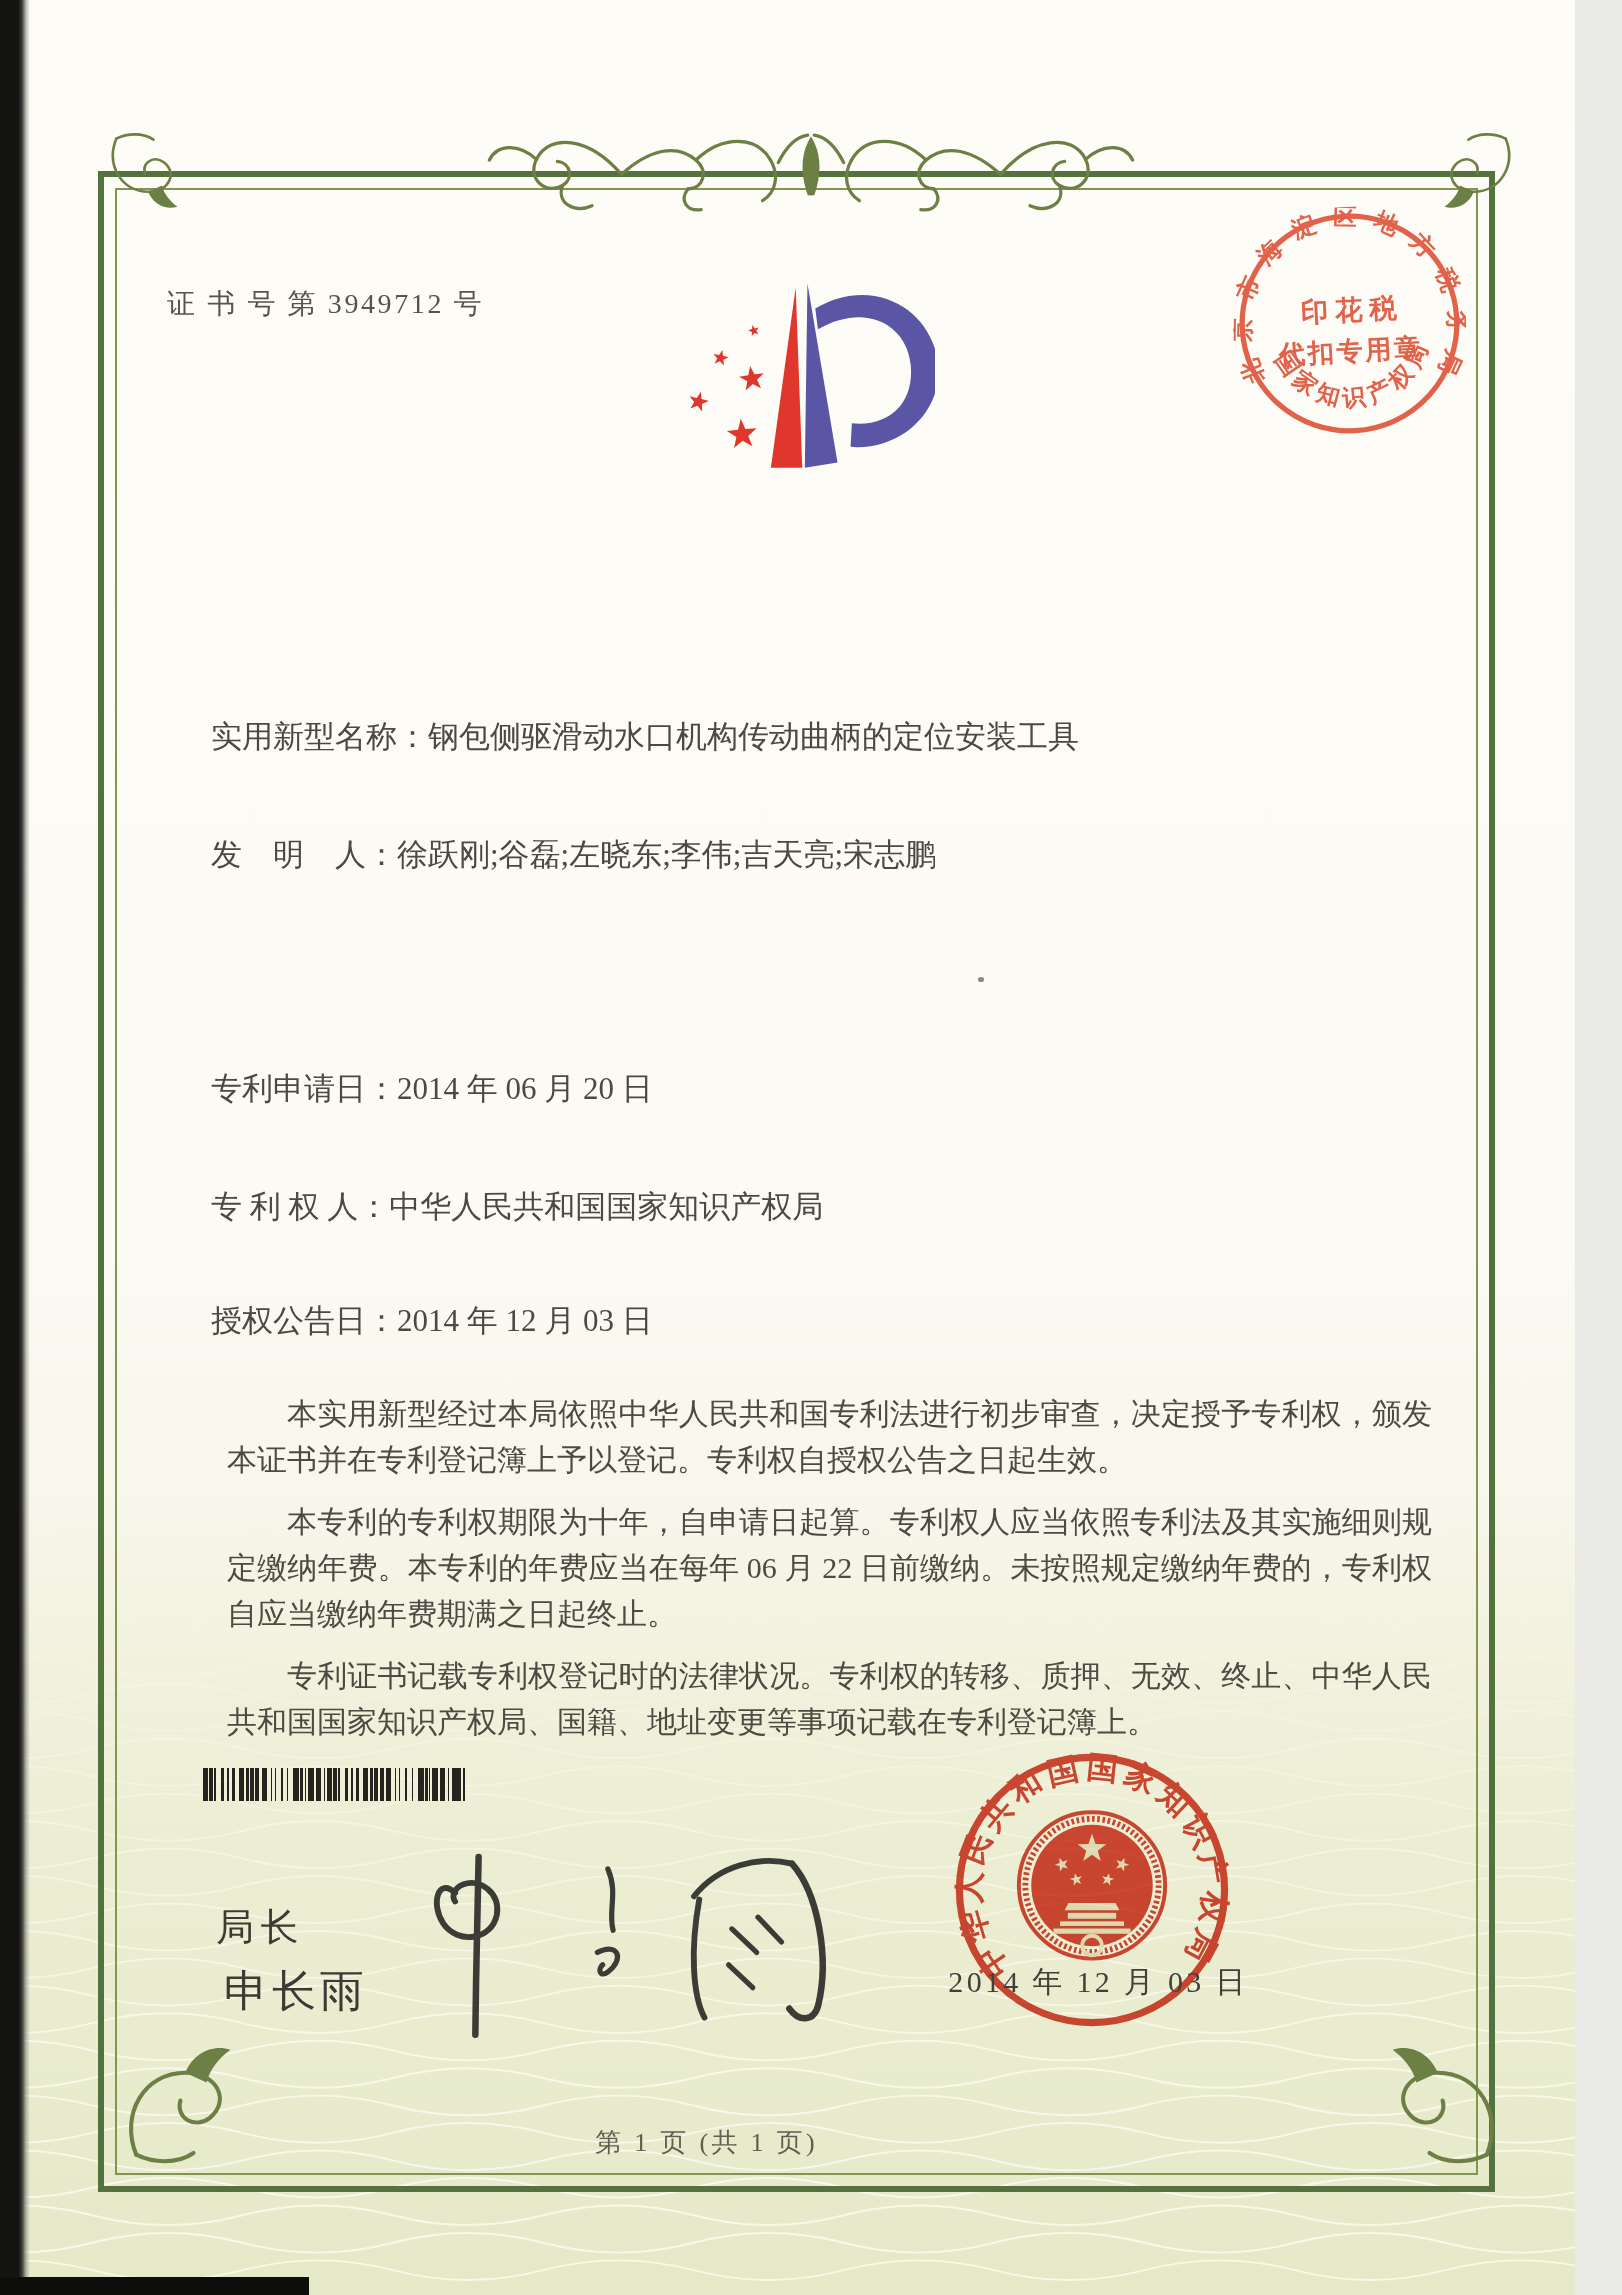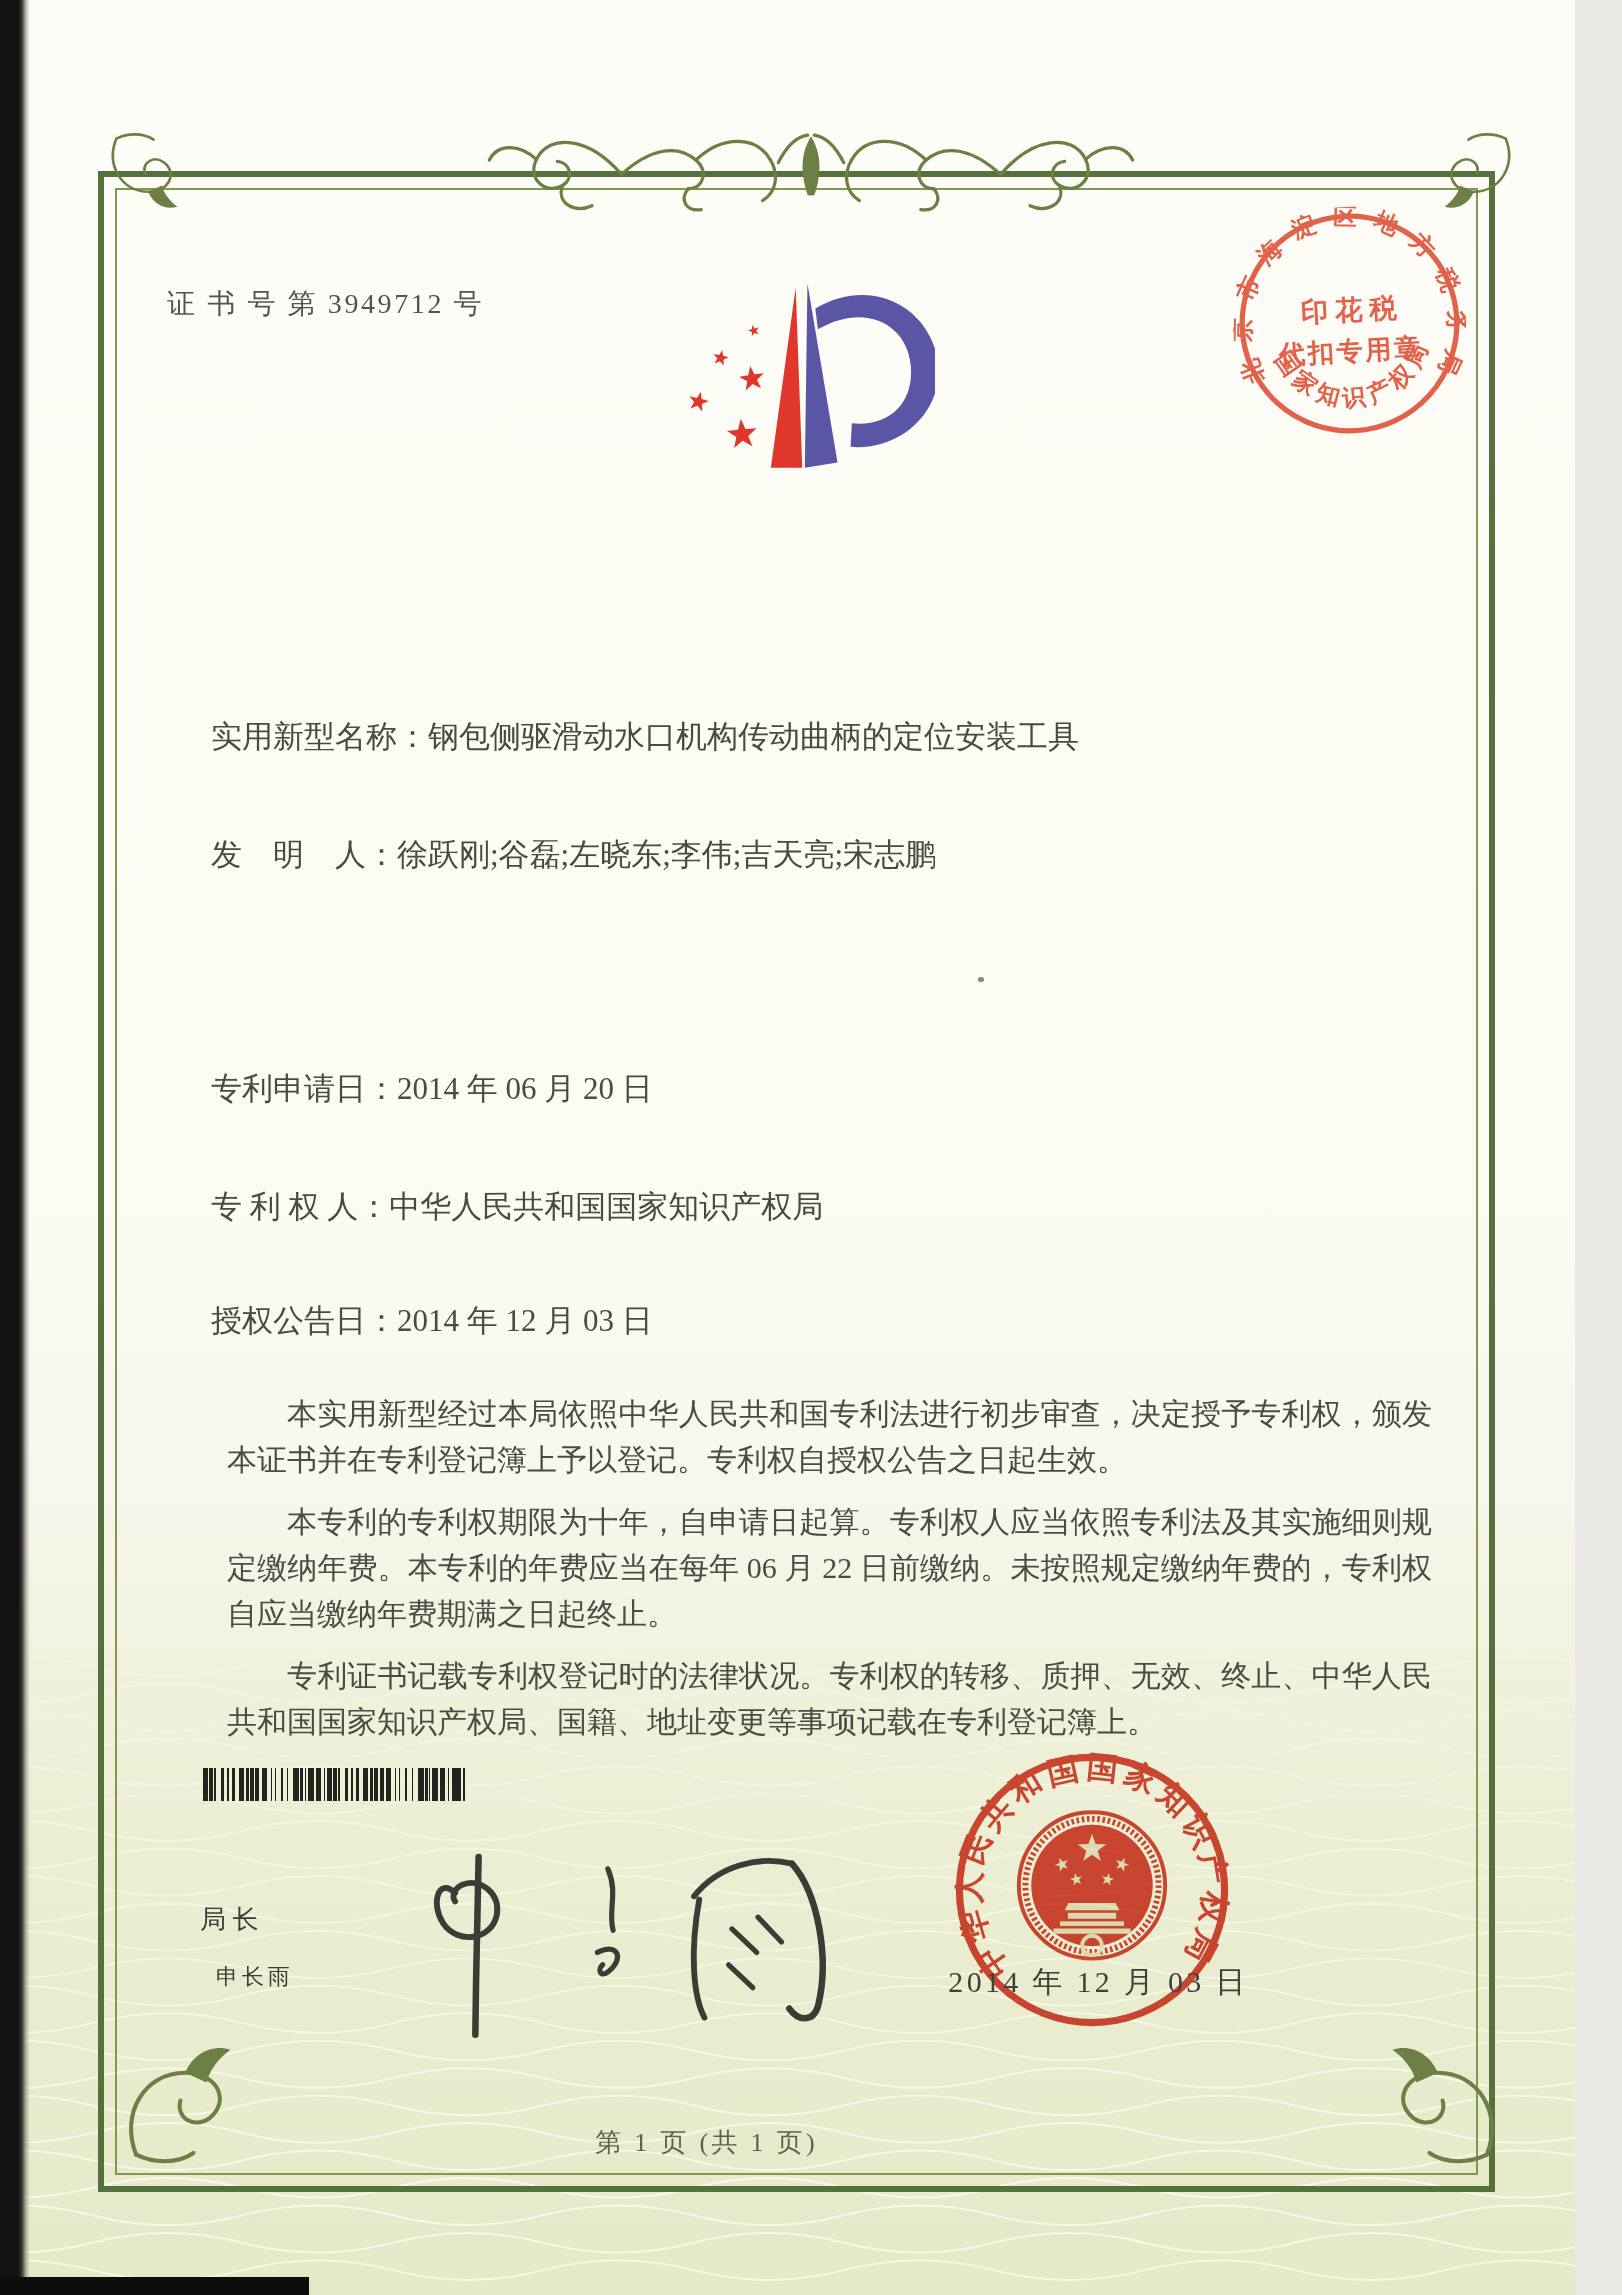--- a/index.html
+++ b/index.html
@@ -26,22 +26,22 @@
   .logo{position:absolute;left:644px;top:247px;z-index:3;}
   .stamp{position:absolute;left:1233px;top:207px;z-index:4;opacity:.93;transform:rotate(-3deg);mix-blend-mode:multiply;}
   .title{position:absolute;left:0;width:1623px;top:517px;text-align:center;font-size:72px;font-weight:700;
         letter-spacing:17px;padding-left:17px;box-sizing:border-box;color:#38362f;z-index:3;}
   .field{position:absolute;left:211px;width:1243px;font-size:31px;color:#4b4941;z-index:3;white-space:nowrap;}
   .paras{position:absolute;left:211px;top:1375px;width:1237px;font-size:30px;line-height:46px;
         color:#4c4a42;text-align:justify;z-index:3;}
   .paras p{margin:16px;text-indent:2em;}
   .barcode{position:absolute;left:203px;top:1768px;width:268px;height:33px;z-index:3;}
   .barcode b{position:absolute;top:0;bottom:0;background:#24231e;}
-  .signer-title{position:absolute;left:200px;top:1902px;font-size:26px;letter-spacing:6.5px;color:#3c3a35;z-index:3;}
-  .signer-name{position:absolute;left:216px;top:1962px;font-size:22px;letter-spacing:3.9px;color:#3c3a35;z-index:3;}
+  .signer-title{position:absolute;left:216px;top:1902px;font-size:38px;letter-spacing:6.5px;color:#3c3a35;z-index:3;}
+  .signer-name{position:absolute;left:224px;top:1962px;font-size:44px;letter-spacing:3.9px;color:#3c3a35;z-index:3;}
   .signature{position:absolute;left:392px;top:1831px;z-index:4;}
   .seal{position:absolute;left:932px;top:1730px;z-index:4;mix-blend-mode:multiply;opacity:.95;}
   .seal-date{position:absolute;left:948px;top:1962px;width:301px;text-align:center;font-size:30px;
         letter-spacing:3.3px;color:#42403a;z-index:5;}
   .footer{position:absolute;left:543px;top:2125px;width:327px;text-align:center;font-size:26px;
         letter-spacing:3.3px;color:#605e50;z-index:3;}
 </style>
 </head>
 <body>
 

